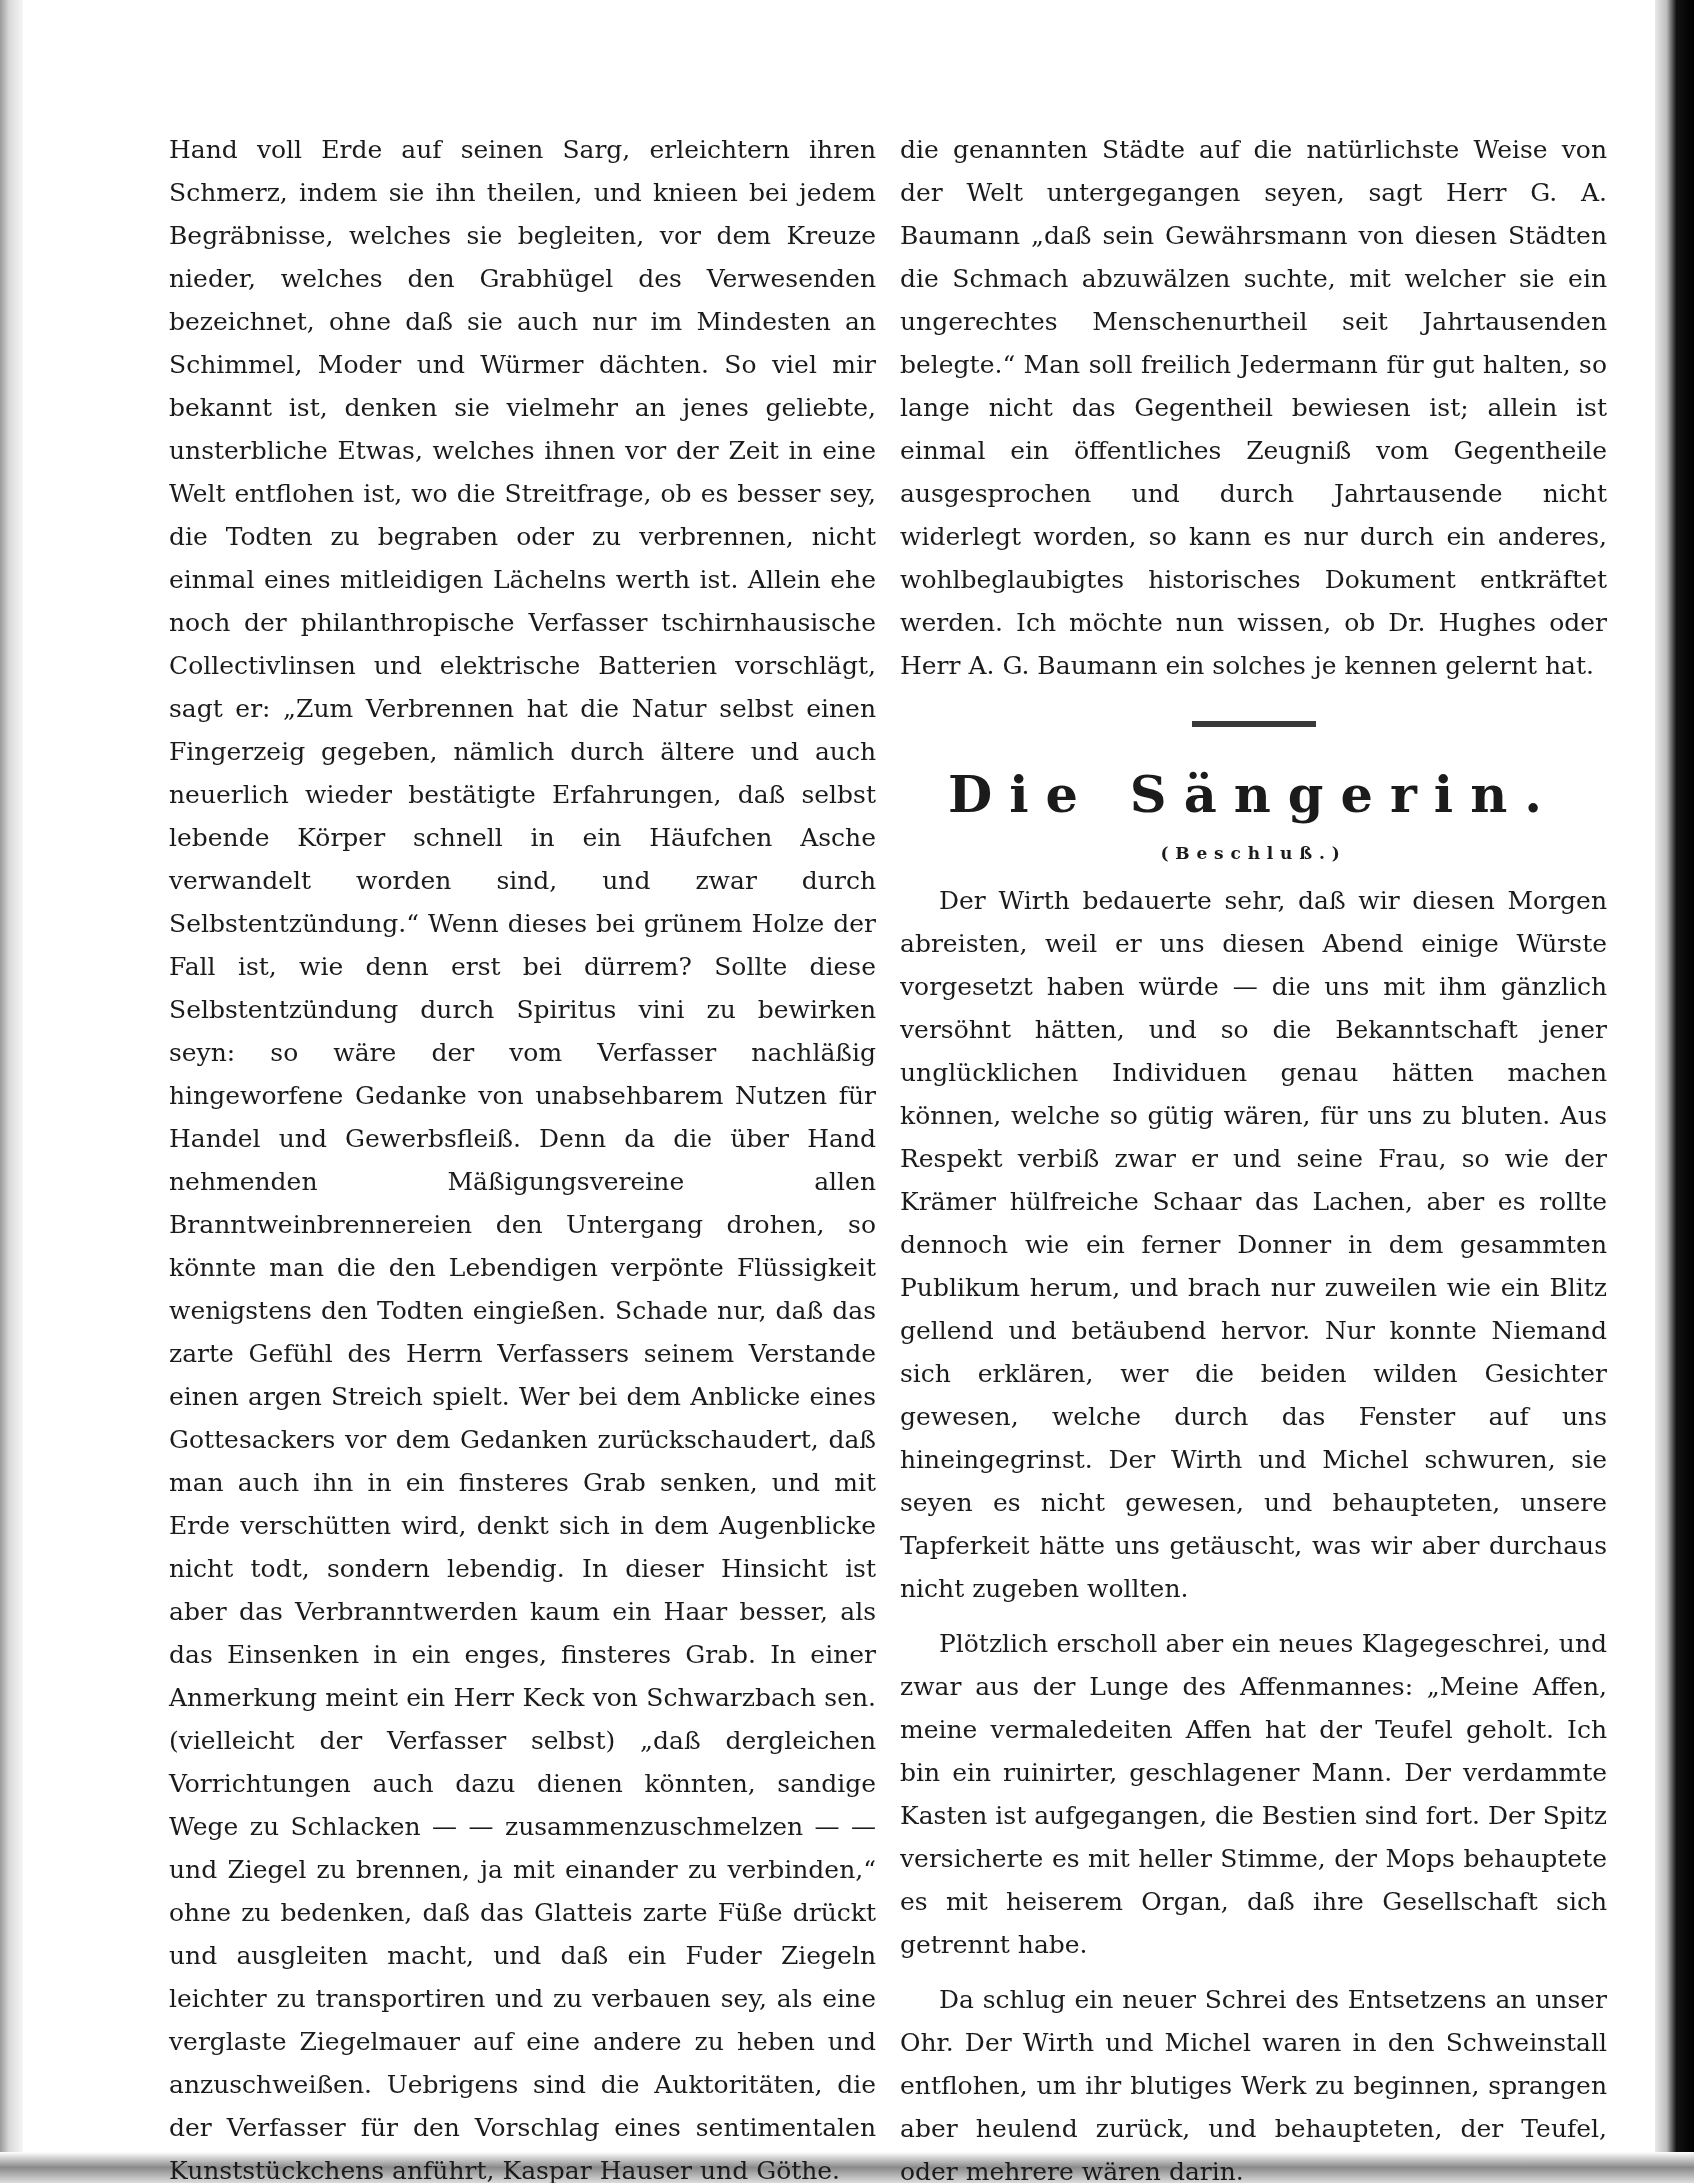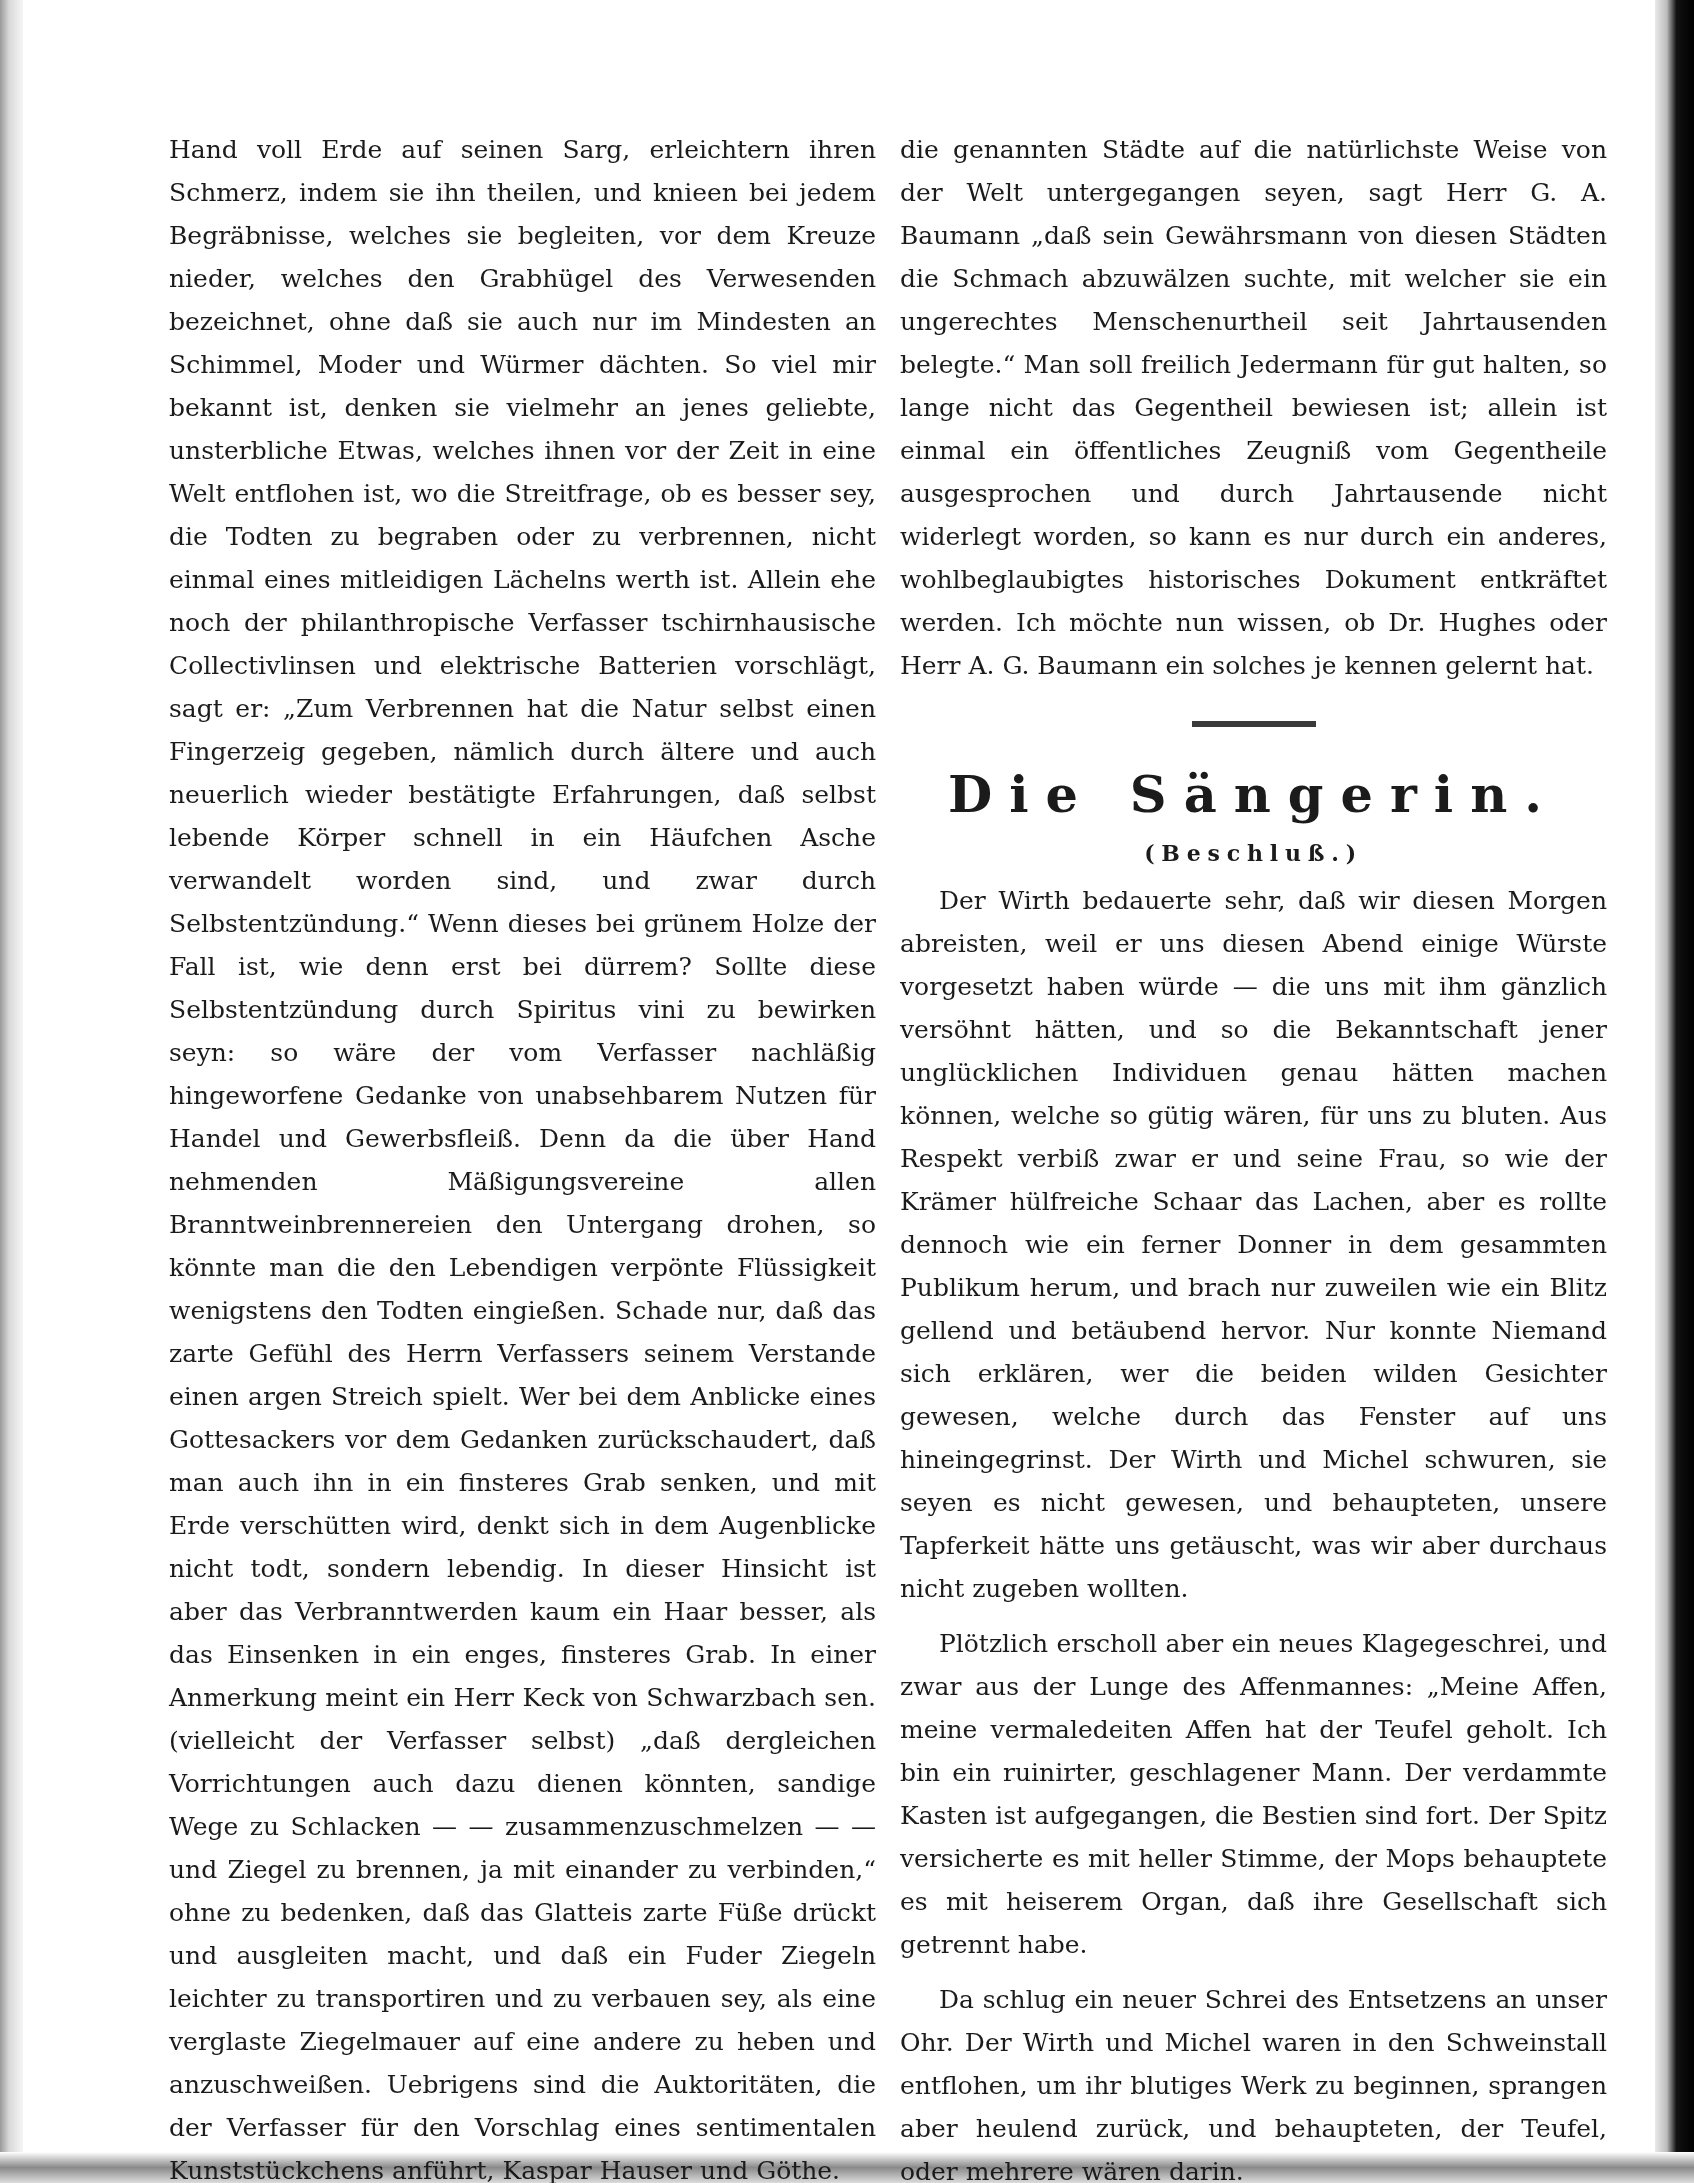--- a/index.html
+++ b/index.html
@@ -31,21 +31,21 @@
   .para.indent { text-indent: 39px; margin-top: 12px; }
   .rule {
     width: 124px; height: 5.6px; margin: 34px auto 39px auto;
     background: #3a3a3a;
   }
   .title {
     text-align: center; font-size: 51px; font-weight: bold;
     letter-spacing: 17px; margin: 0 0 17px 0; line-height: 56px;
   }
   .subtitle {
-    text-align: center; font-size: 22px; letter-spacing: 6.8px;
+    text-align: center; font-size: 17px; letter-spacing: 6.8px;
     margin: 0 0 10px 0; line-height: 28px; font-weight: bold;
   }
 </style>
 </head>
 <body>
 
 <div class="scan-edge-left"></div>
 <div class="scan-edge-right"></div>
 <div class="scan-edge-bottom"></div>
 

